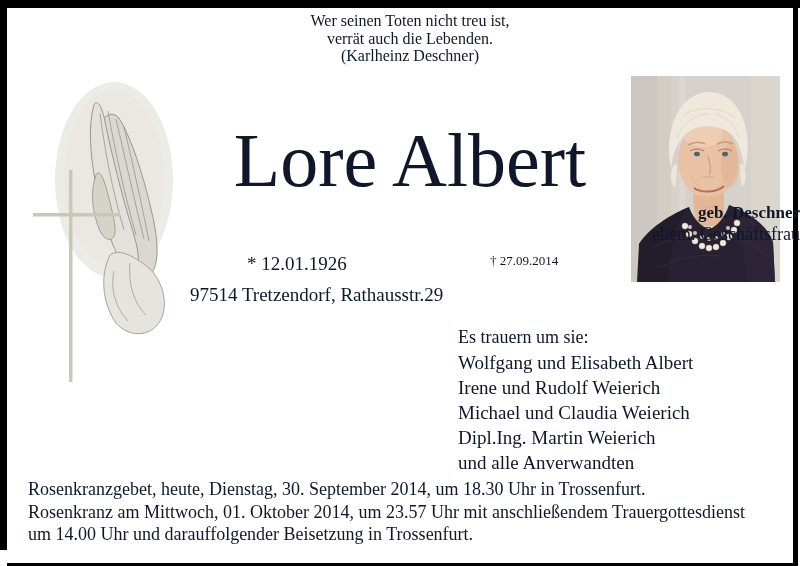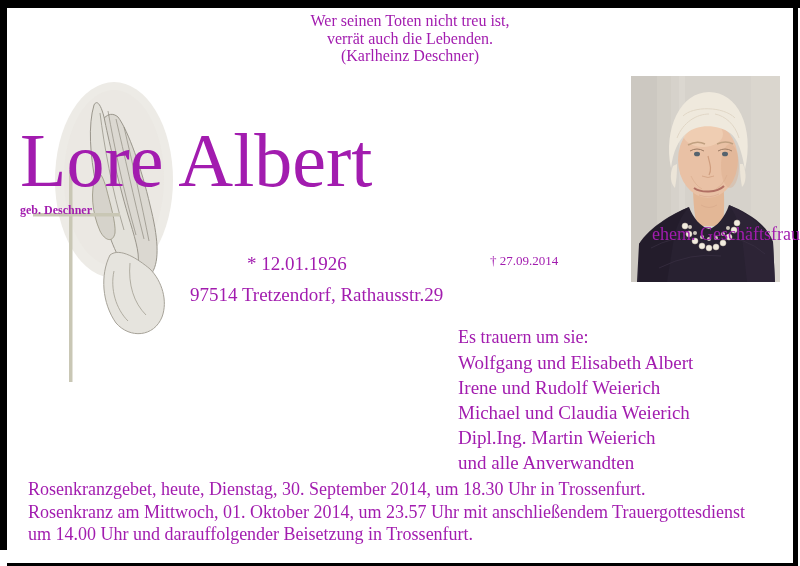--- a/index.html
+++ b/index.html
@@ -1,31 +1,31 @@
 <!DOCTYPE html>
 <html><head>
 <meta charset="utf-8">
 <style>
   html,body{margin:0;padding:0;background:#ffffff;}
   .sheet{
     position:relative;width:800px;height:566px;background:#ffffff;overflow:hidden;
-    font-family:"Liberation Serif","DejaVu Serif",serif;color:#a21caf;
+    font-family:"Liberation Serif","DejaVu Serif",serif;color:#0f172a;
   }
   .abs{position:absolute;}
   .b{font-weight:normal;}
   
   .frame-top{left:0;top:0;width:800px;height:8px;background:#000;}
   .frame-left{left:0;top:0;width:7px;height:550px;background:#000;}
   .frame-right{left:793px;top:0;width:5px;height:566px;background:#000;}
   .frame-bottom{left:7px;top:563px;width:788px;height:3px;background:#000;}
 
   .quote{left:20px;right:0;top:12px;text-align:center;font-size:16px;line-height:17.5px;}
   .intro{left:190px;top:79px;font-size:18px;line-height:25px;white-space:nowrap;}
-  .name{left:20px;right:0;top:121px;text-align:left;font-size:76px;line-height:1.05;}
-  .maiden{left:20px;right:0;top:203px;text-align:left;font-size:12px;font-weight:bold;}
+  .name{left:20px;right:0;top:121px;text-align:center;font-size:76px;line-height:1.05;}
+  .maiden{left:20px;right:0;top:203px;text-align:right;font-size:17px;font-weight:bold;}
   .occupation{left:36px;right:0;top:224px;text-align:right;font-size:18px;}
   .birth{left:247px;top:253px;font-size:19px;white-space:nowrap;}
   .death{left:490px;top:253px;font-size:13px;white-space:nowrap;}
   .address{left:190px;top:284px;font-size:19px;white-space:nowrap;}
   .mourners{left:458px;top:325px;font-size:19px;line-height:25px;white-space:nowrap;}
   .mourners .heading{font-size:18px;}
   .announce{left:28px;top:478px;font-size:18px;line-height:22.5px;white-space:nowrap;}
 
   .hands-wrap{left:30px;top:75px;width:150px;height:310px;}
   .photo-wrap{left:631px;top:76px;width:149px;height:206px;}

